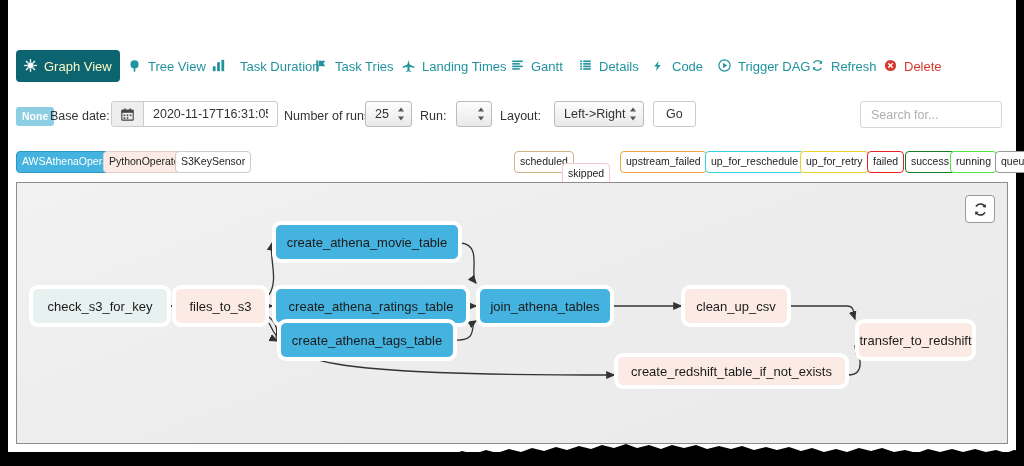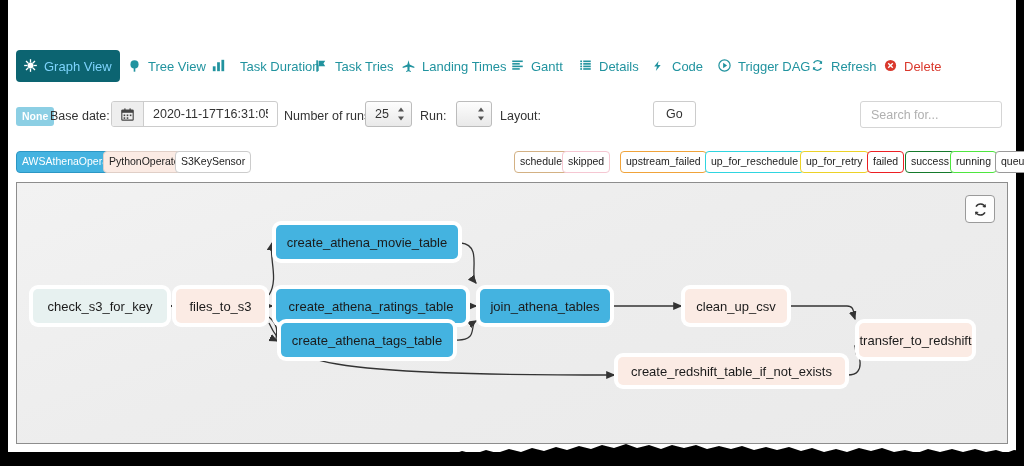--- a/index.html
+++ b/index.html
@@ -75,21 +75,21 @@
     height: 32px;
     display: flex; align-items: center;
     font-size: 13px;
     color: #21939f;
     white-space: nowrap;
     padding: 0 8px;
     border-radius: 4px;
   }
   .tab.active {
     background: #0c6471;
-    color: #7dd3fc;
+    color: #fef9c3;
   }
   .tab.danger { color: #d9382c; }
   .tab .ic {
     display: inline-block;
     width: 15px; height: 14px;
     margin-right: 5px;
     position: relative;
     flex: 0 0 auto;
   }
   .tab .ic svg { display:block; }
@@ -403,32 +403,39 @@
       <div class="lbl-txt" style="left:412px;">Run:</div>
       <div class="sel" style="left:448px; width:36px;">
         <span></span>
         <span class="arrows">
             <i class="up"></i>
             <i class="dn"></i>
           </span>
       </div>
 
       <div class="lbl-txt" style="left:492px;">Layout:</div>
+      <div class="sel" style="left:546px; width:90px;">
+        <span>Left-&gt;Right</span>
+        <span class="arrows">
+            <i class="up"></i>
+            <i class="dn"></i>
+          </span>
+      </div>
 
       <div class="btn-go" style="left:645px;">Go</div>
 
       <input class="search-box" placeholder="Search for..." style="">
     </div>
 
     <div id="legend">
         <div class="pill" style="left: 8px; background: rgb(68, 179, 224); border-color: rgb(44, 151, 196); color: rgb(255, 255, 255);">AWSAthenaOperator</div>
         <div class="pill" style="left: 95px; background: rgb(251, 235, 228); border-color: rgb(224, 207, 199); color: rgb(34, 34, 34);">PythonOperator</div>
         <div class="pill" style="left: 167px; background: rgb(255, 255, 255); border-color: rgb(204, 204, 204); color: rgb(34, 34, 34);">S3KeySensor</div>
         <div class="pill" style="left: 506px; border-color: rgb(211, 177, 132);">scheduled</div>
-        <div class="pill" style="left: 554px; border-color: rgb(245, 199, 210);">skipped</div>
+        <div class="pill" style="left: 554px; border-color: rgb(245, 199, 210); margin-top: 12px;">skipped</div>
         <div class="pill" style="left: 612px; border-color: rgb(240, 163, 58);">upstream_failed</div>
         <div class="pill" style="left: 697px; border-color: rgb(47, 213, 224);">up_for_reschedule</div>
         <div class="pill" style="left: 792px; border-color: rgb(236, 210, 39);">up_for_retry</div>
         <div class="pill" style="left: 859px; border-color: rgb(236, 31, 35);">failed</div>
         <div class="pill" style="left: 897px; border-color: rgb(21, 122, 43);">success</div>
         <div class="pill" style="left: 942px; border-color: rgb(78, 230, 63);">running</div>
         <div class="pill" style="left: 987px; border-color: rgb(154, 154, 154);">queued</div>
       </div>
 
     <div id="canvas">

